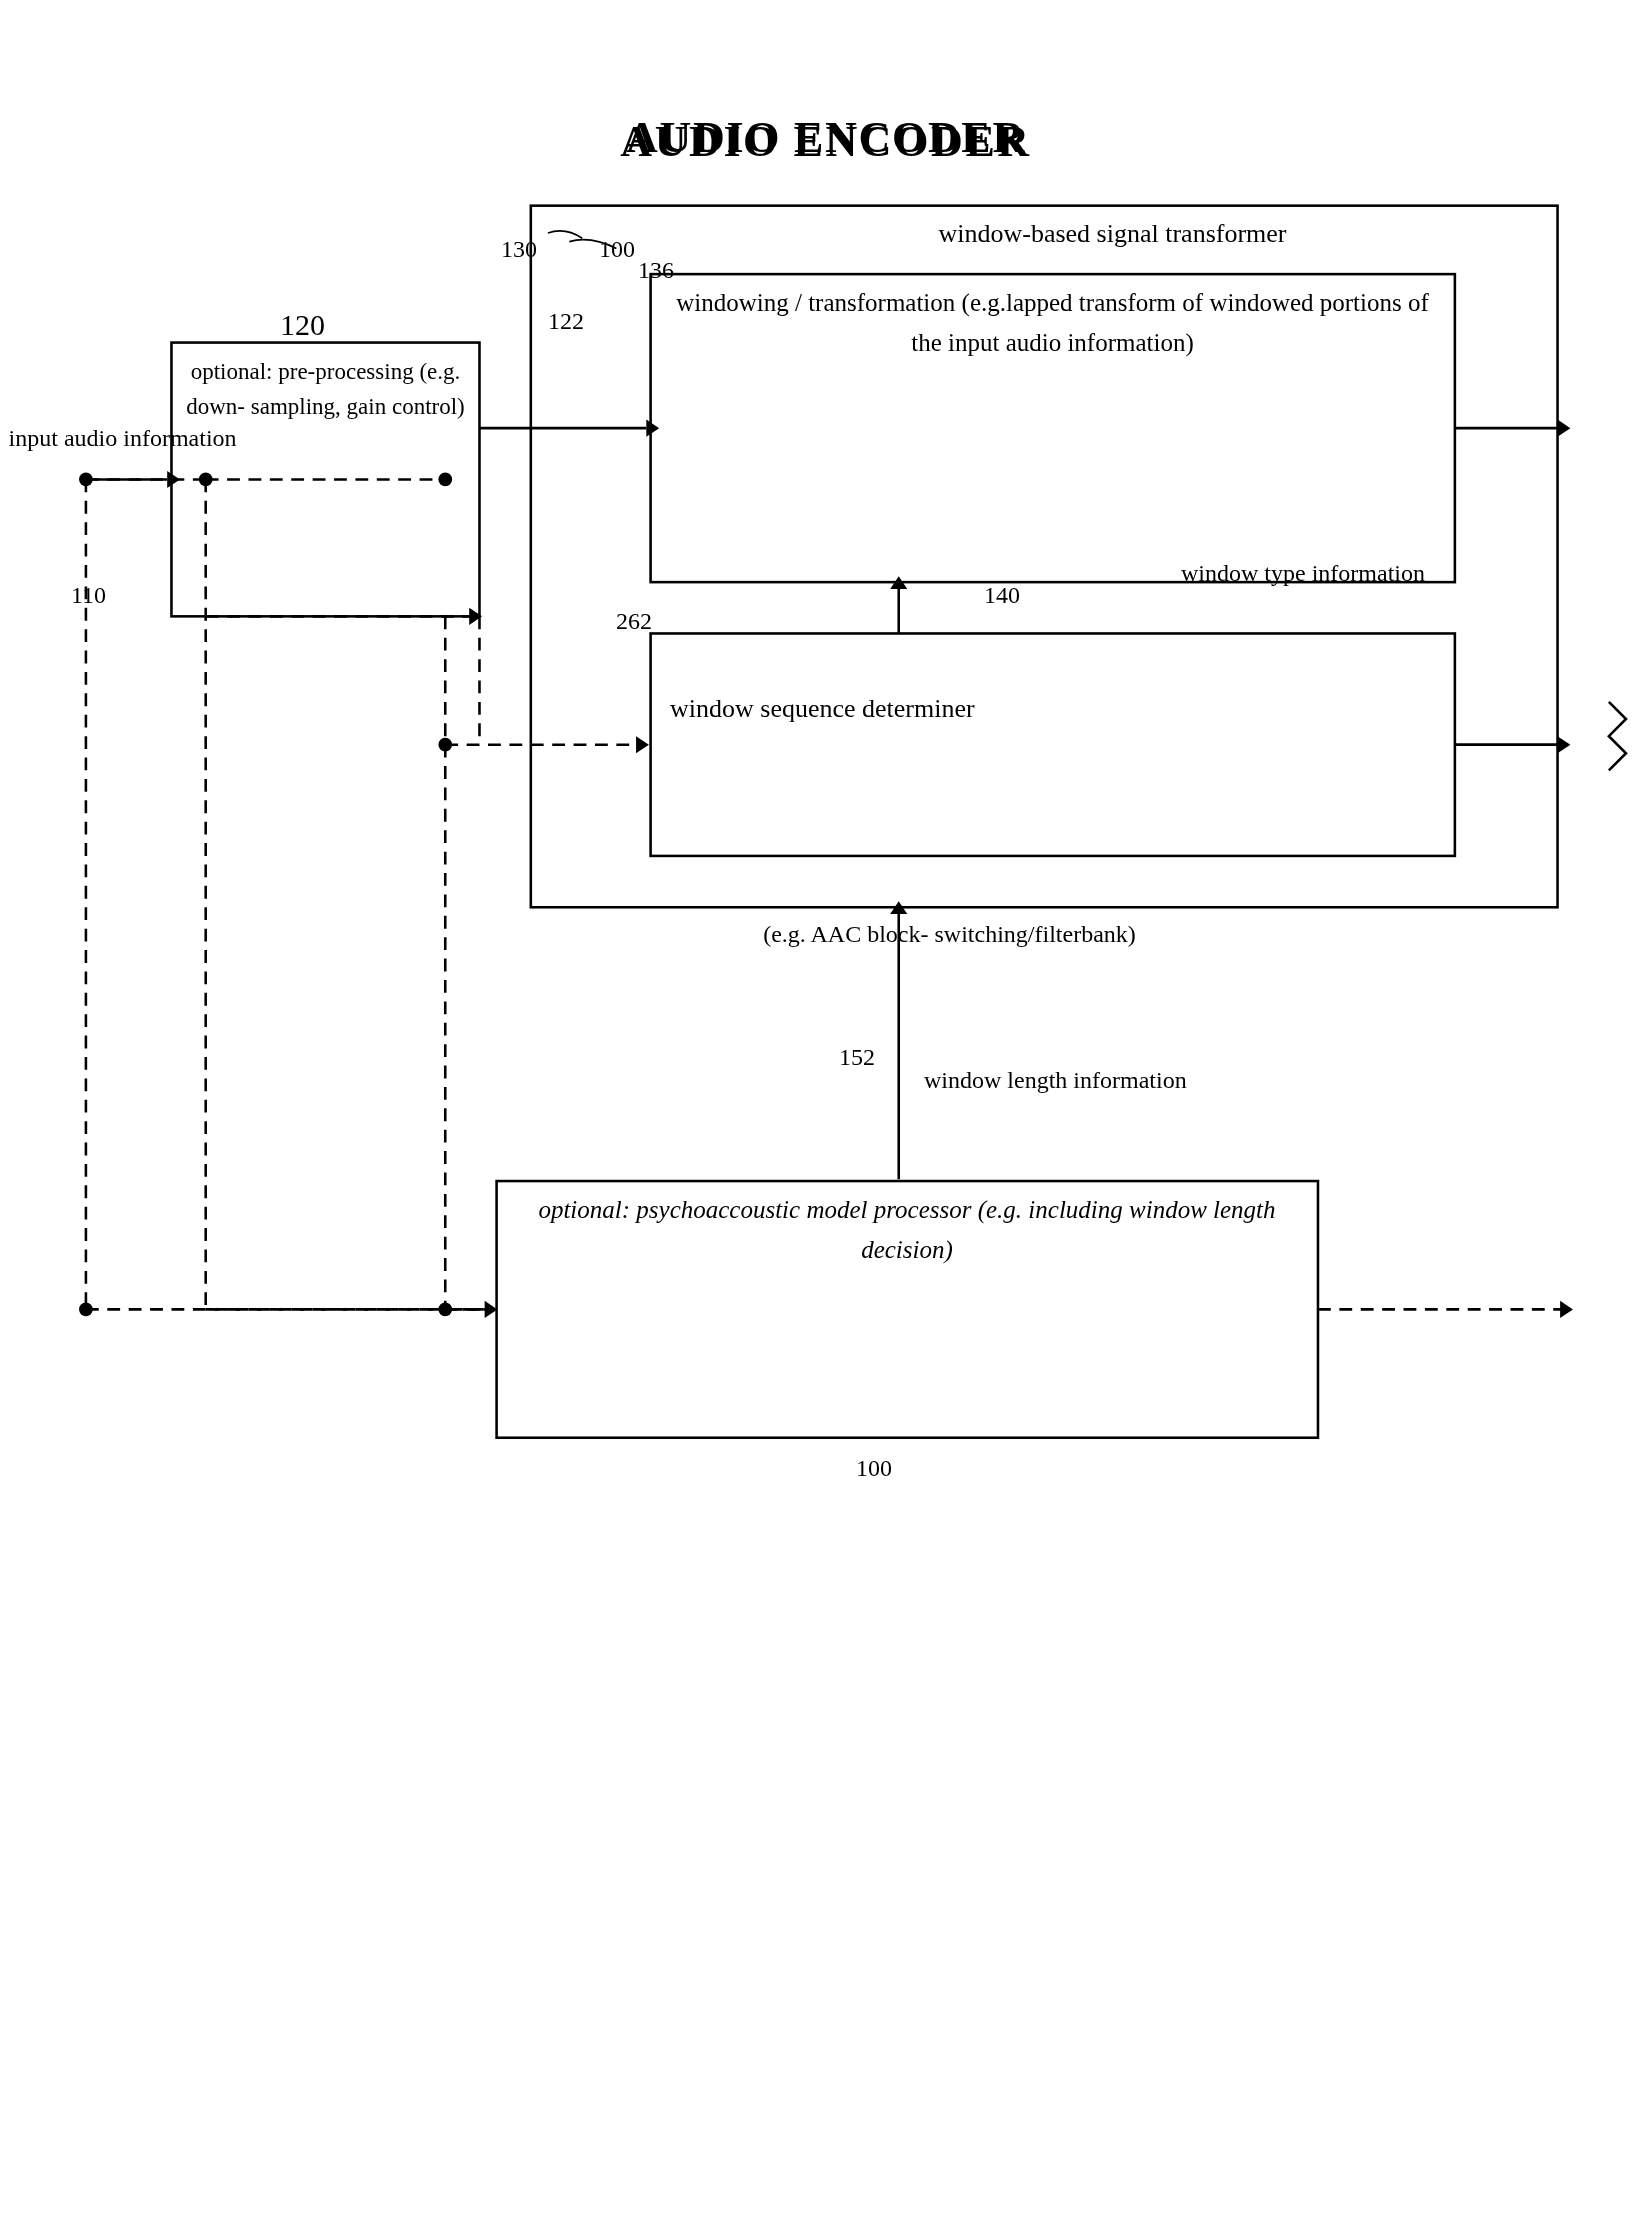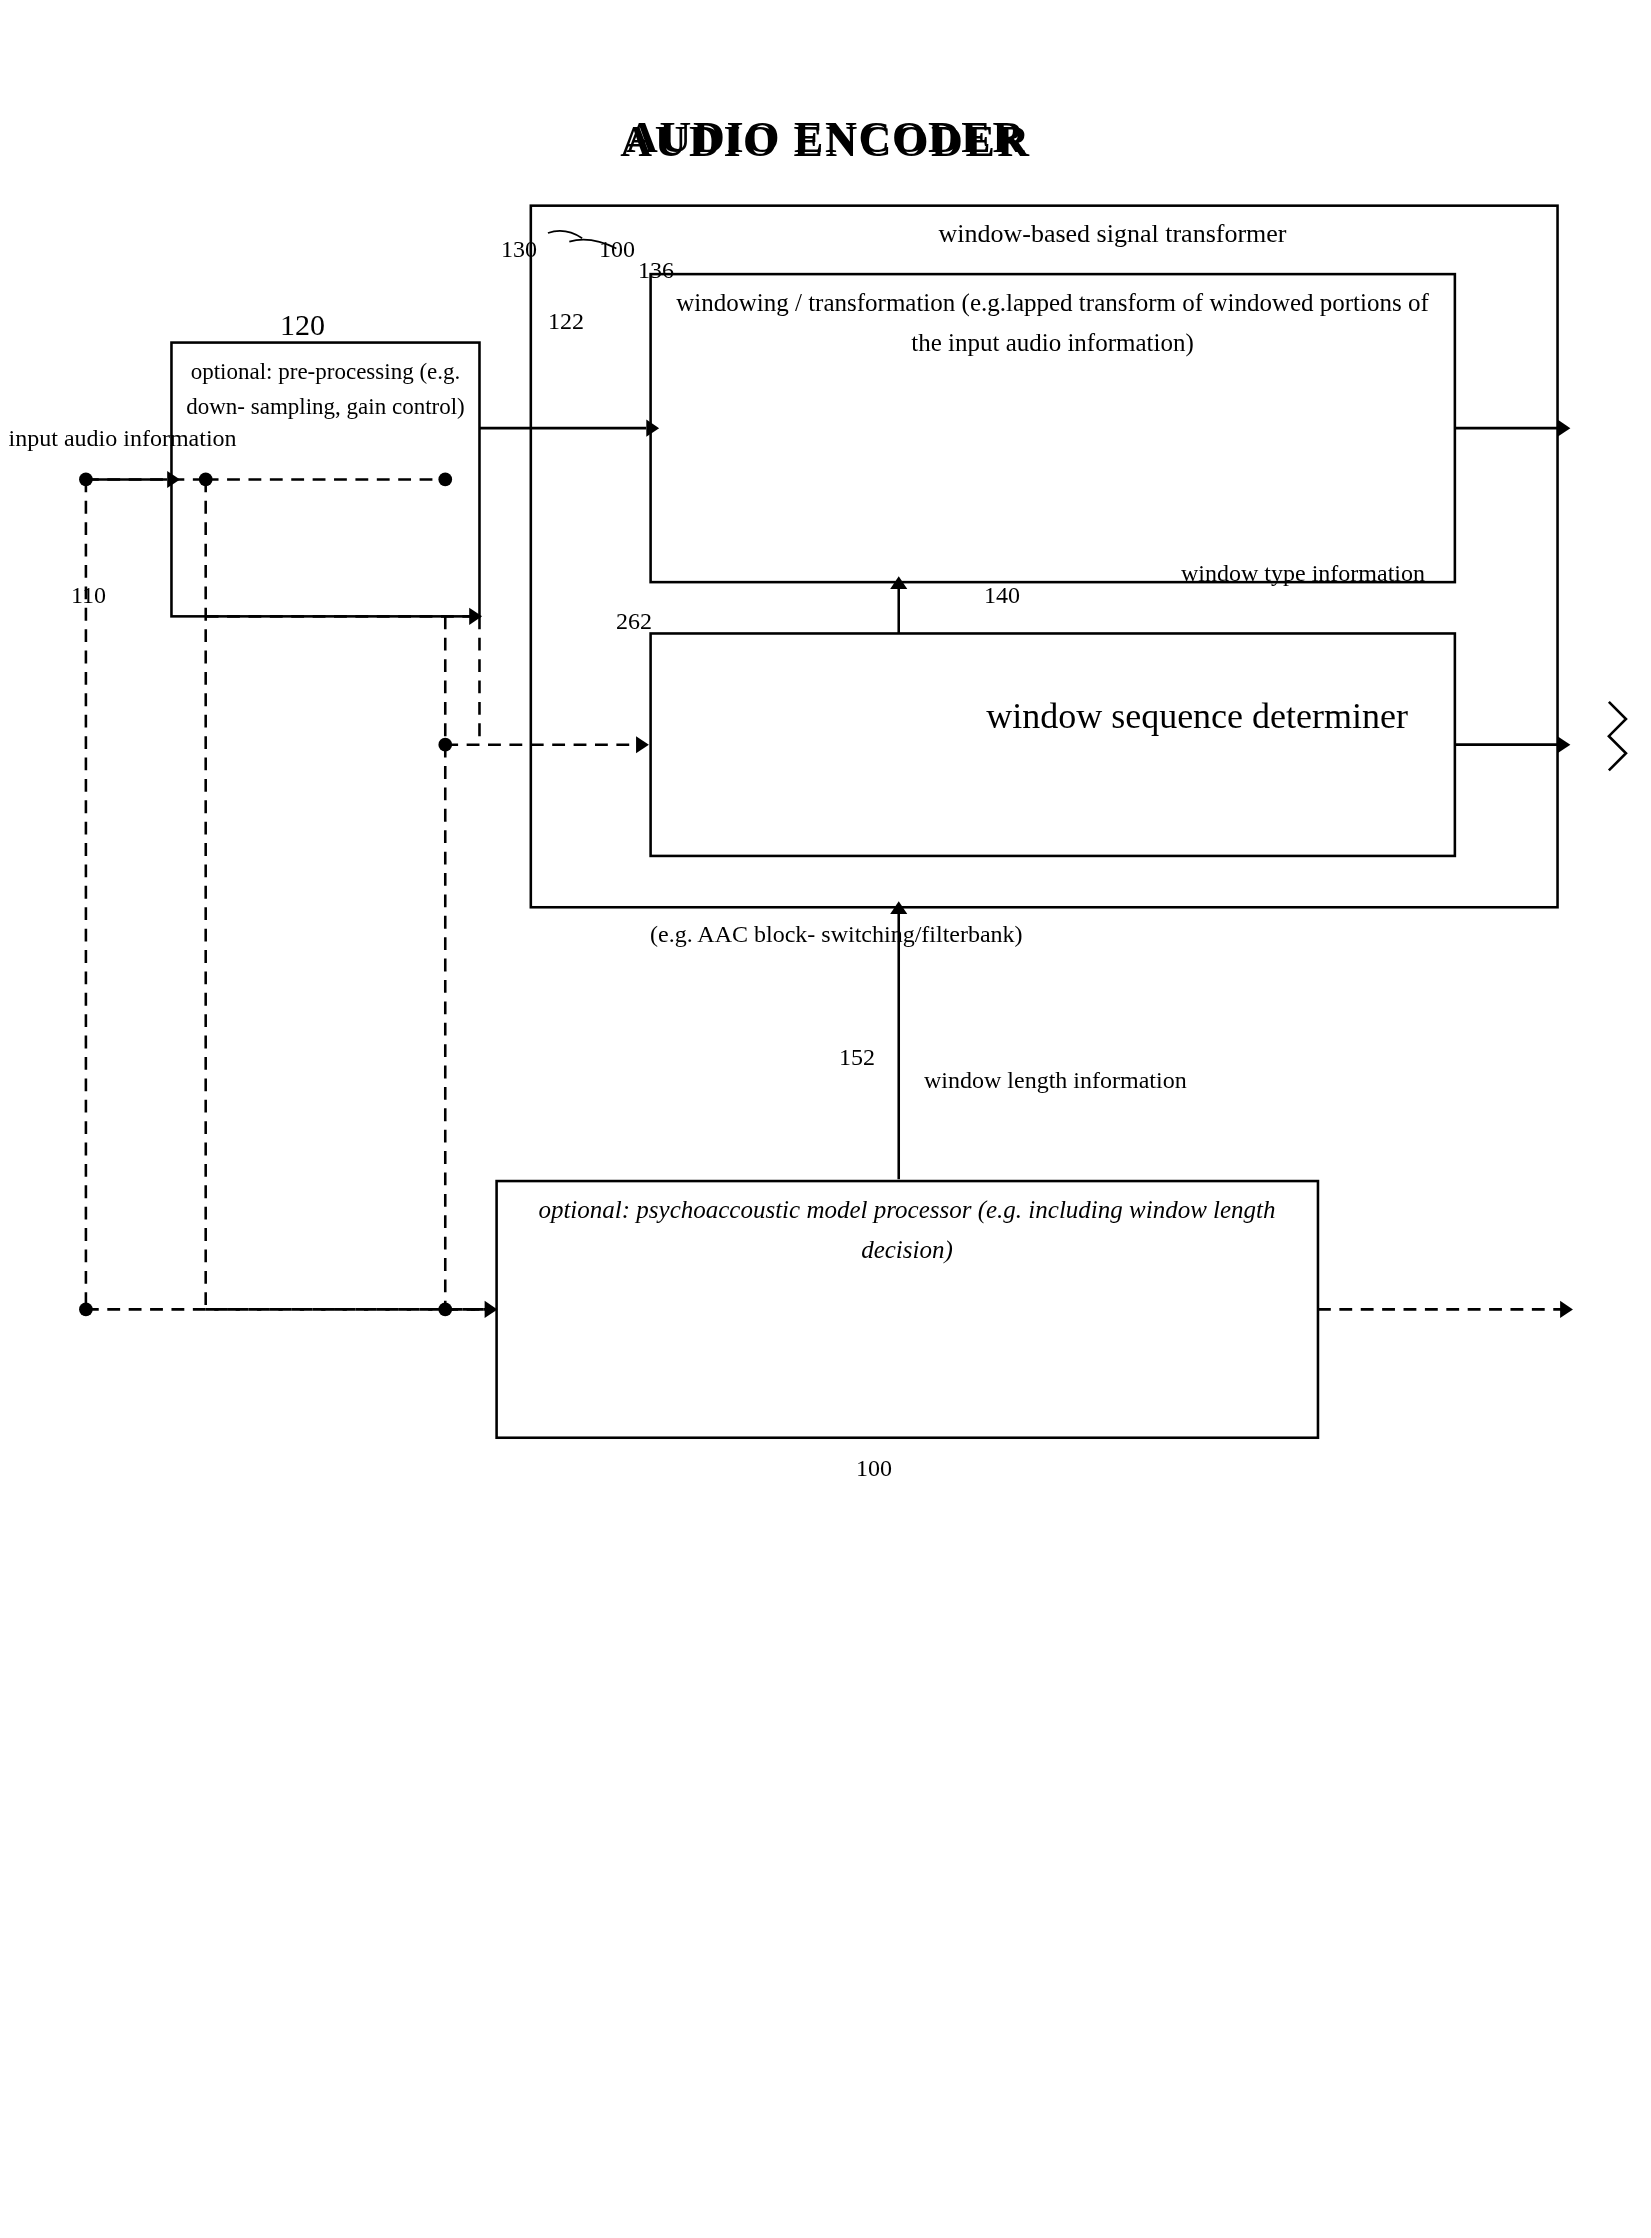--- a/index.html
+++ b/index.html
@@ -141,24 +141,24 @@
 windowed portions of the
 input audio information)</div>
 
   <div style="position:absolute;top:454px;left:1181px;font-size:24px;line-height:1.4;">window type
 information</div>
 
   <div style="position:absolute;top:479px;left:984px;font-size:24px;">140</div>
 
   <div style="position:absolute;top:505px;left:616px;font-size:24px;">262</div>
 
-  <div style="position:absolute;top:586px;left:621px;width:787px;font-size:36px;line-height:1.5;text-align:right;">window sequence
+  <div style="position:absolute;top:586px;left:670px;width:787px;font-size:26px;line-height:1.5;text-align:left;">window sequence
 determiner</div>
 
-  <div style="position:absolute;top:813px;left:650px;font-size:24px;line-height:1.5;text-align:left;width:599px;">(e.g. AAC block-
+  <div style="position:absolute;top:813px;left:650px;font-size:24px;line-height:1.5;text-align:center;width:599px;">(e.g. AAC block-
 switching/filterbank)</div>
 
   <div style="position:absolute;top:924px;left:924px;font-size:24px;line-height:1.5;margin-top:35px;">window
 length
 information</div>
 
   <div style="position:absolute;top:941px;left:839px;font-size:24px;">152</div>
 
   <div style="position:absolute;top:1087px;left:505px;width:804px;font-size:25px;line-height:1.6;text-align:center;font-style:italic;">optional:
 psychoaccoustic

